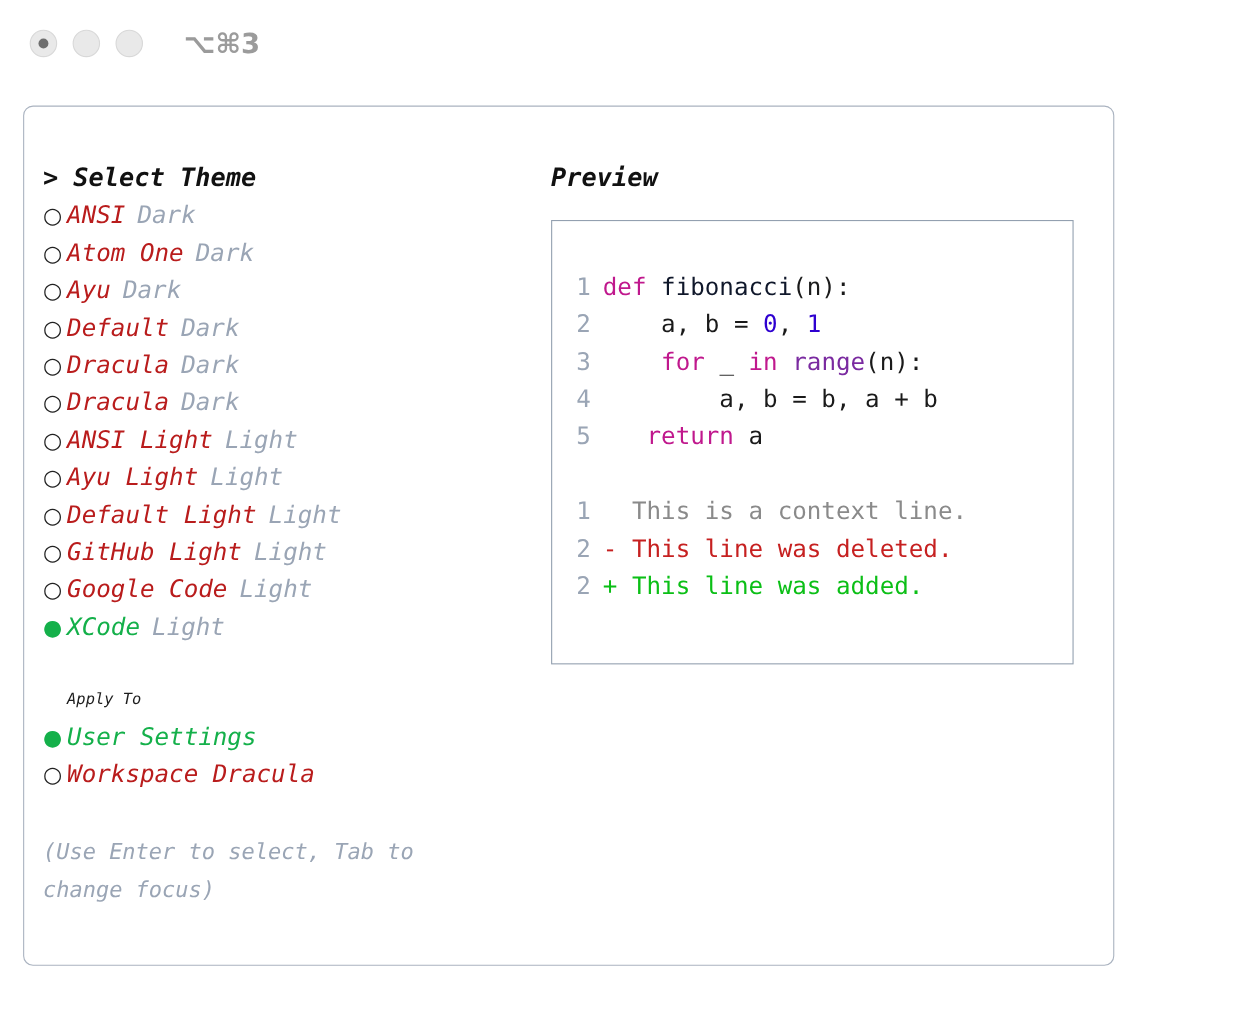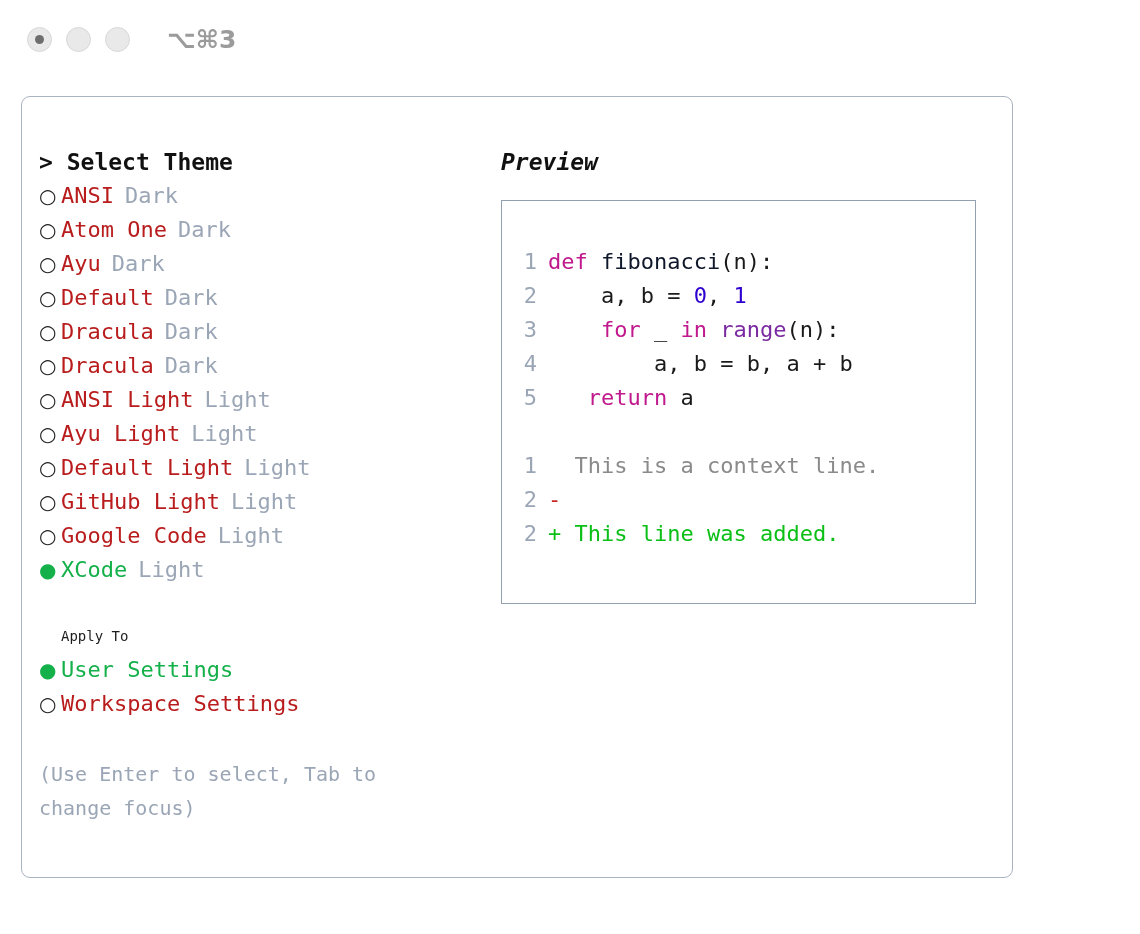--- a/index.html
+++ b/index.html
@@ -74,20 +74,21 @@
     left: 0; top: 0;
     width: 100%; height: 100%;
   }
 
   
   .left-col {
     position: absolute;
     left: 17px;
     top: 48px;
     width: 440px;
+    font-style: italic;
   }
   .section-header {
     font-size: 23px;
     font-weight: bold;
     color: #111111;
     line-height: 34px;
     white-space: pre;
   }
   .theme-list { margin-top: 0px; }
 
@@ -215,41 +216,41 @@
           <div class="row"><span class="bullet">○</span><span class="label">Google Code</span><span class="tag">Light</span></div>
           <div class="row"><span class="bullet sel">●</span><span class="label sel">XCode</span><span class="tag">Light</span></div>
         </div>
 
       <div class="spacer-sm"></div>
 
       <div class="apply-header">Apply To</div>
 
       <div class="apply-list" id="apply-list">
           <div class="row"><span class="bullet sel">●</span><span class="label sel">User Settings</span></div>
-          <div class="row"><span class="bullet">○</span><span class="label">Workspace Settings</span></div>
+          <div class="row"><span class="bullet">○</span><span class="label">Workspace Dracula</span></div>
         </div>
 
       <div class="hint">(Use Enter to select, Tab to change focus)</div>
     </div>
 
     <div class="right-col">
 
       <div class="preview-header">Preview</div>
 
       <div class="code-box">
         <div id="code-lines">
             <div class="code-line"><span class="ln">1</span><span class="code-text"><span class="t-kw">def </span><span class="t-fn">fibonacci</span><span class="t-pl">(n):</span></span></div>
             <div class="code-line"><span class="ln">2</span><span class="code-text"><span class="t-pl">    a, b = </span><span class="t-num">0</span><span class="t-pl">, </span><span class="t-num">1</span></span></div>
             <div class="code-line"><span class="ln">3</span><span class="code-text"><span class="t-pl">    </span><span class="t-kw">for</span><span class="t-pl"> _ </span><span class="t-kw">in</span><span class="t-pl"> </span><span class="t-bi">range</span><span class="t-pl">(n):</span></span></div>
             <div class="code-line"><span class="ln">4</span><span class="code-text"><span class="t-pl">        a, b = b, a + b</span></span></div>
             <div class="code-line"><span class="ln">5</span><span class="code-text"><span class="t-pl">   </span><span class="t-kw">return</span><span class="t-pl"> a</span></span></div>
           </div>
         <div class="blank-line"></div>
         <div id="diff-lines">
             <div class="code-line"><span class="ln">1</span><span class="t-ctx"> </span><span class="code-text t-ctx"> This is a context line.</span></div>
-            <div class="code-line"><span class="ln">2</span><span class="t-del">-</span></div>
+            <div class="code-line"><span class="ln">2</span><span class="t-del">-</span><span class="code-text t-del"> This line was deleted.</span></div>
             <div class="code-line"><span class="ln">2</span><span class="t-add">+</span><span class="code-text t-add"> This line was added.</span></div>
           </div>
       </div>
     </div>
 
   </div>
 </div>
 
 </body></html>

